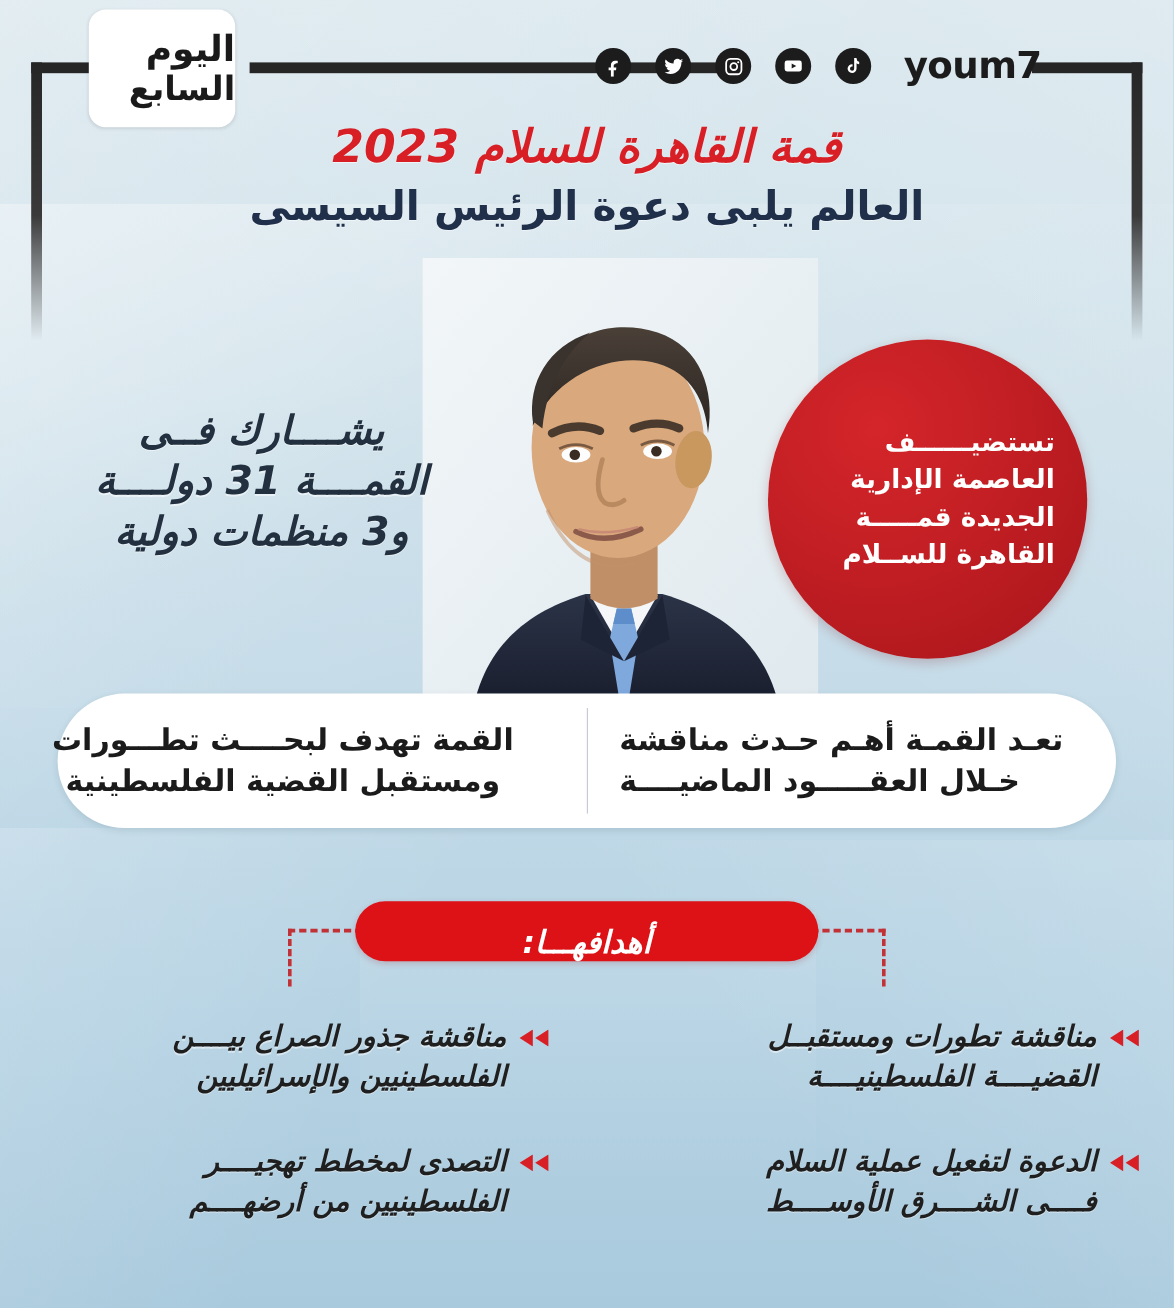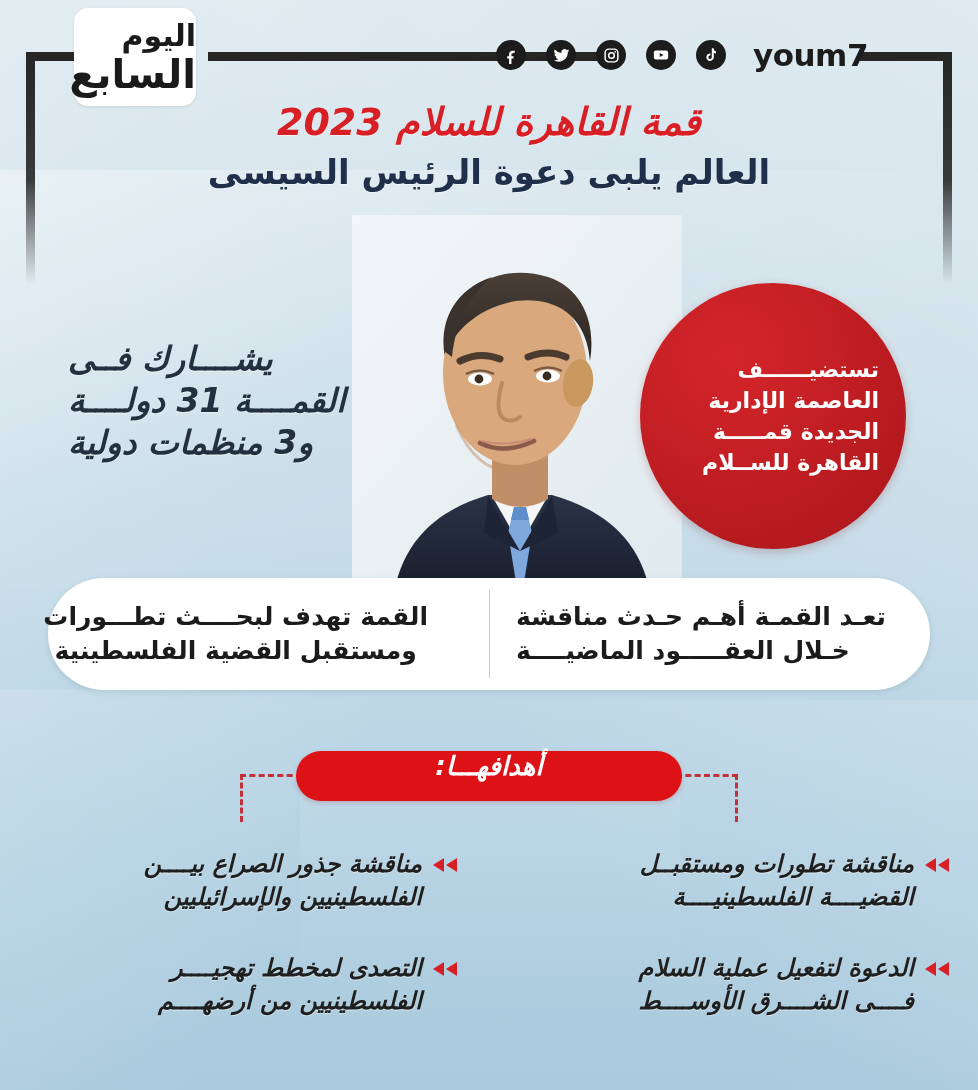--- a/index.html
+++ b/index.html
@@ -37,21 +37,21 @@
     display:flex;flex-direction:column;justify-content:center;
     box-shadow:0 1px 3px rgba(0,0,0,.10);
     z-index:7;
   }
   .logo-l1,.logo-l2{
     font-family:"DejaVu Sans","Liberation Sans",sans-serif;
     font-weight:bold;line-height:1;letter-spacing:-1px;
     white-space:nowrap;
   }
   .logo-l1{font-size:30px;color:#1a1a1a;}
-  .logo-l2{font-size:40px;color:#1a1a1a;margin-top:3px;}
+  .logo-l2{font-size:28px;color:#1a1a1a;margin-top:3px;}
 
   .bracket{position:absolute;z-index:3;}
   .bracket-l-h{left:26px;top:52px;width:92px;height:9px;background:#262626;}
   .bracket-l-v{left:26px;top:52px;width:9px;height:232px;
     background:linear-gradient(180deg,#262626 0%,#3a3a3a 55%,rgba(70,80,90,0) 100%);}
   .bracket-r-h{right:26px;top:52px;width:92px;height:9px;background:#262626;}
   .bracket-r-v{right:26px;top:52px;width:9px;height:232px;
     background:linear-gradient(180deg,#262626 0%,#3a3a3a 55%,rgba(70,80,90,0) 100%);}
 
   .head-rule{
@@ -87,21 +87,21 @@
 
   
   .photo{
     position:absolute;left:352px;top:215px;width:330px;height:390px;z-index:4;
   }
   .photo svg{display:block;width:330px;height:390px;}
 
   
   .stat{
     position:absolute;right:610px;top:338px;width:300px;
-    text-align:left;direction:rtl;z-index:6;
+    text-align:center;direction:rtl;z-index:6;
     font-size:33px;font-weight:bold;font-style:italic;color:#22303f;
     line-height:1.28;letter-spacing:-.4px;
     text-shadow:0 1px 0 rgba(255,255,255,.5);
     margin-left:36px;
   }
   .stat div{white-space:nowrap;}
 
   
   .circle{
     position:absolute;left:640px;top:283px;width:266px;height:266px;
@@ -133,21 +133,21 @@
     font-size:25px;font-weight:bold;color:#1b1b1b;line-height:1.35;
     letter-spacing:-.2px;
   }
   .banner-cell.left-cell{text-align:left;}
   .banner-cell div{white-space:nowrap;}
 
   
   .pill{
     position:absolute;left:296px;top:751px;width:386px;height:50px;
     background:#dd1217;border-radius:25px;
-    display:flex;align-items:flex-start;justify-content:center;
+    display:flex;align-items:flex-end;justify-content:center;
     z-index:6;box-shadow:0 2px 5px rgba(150,10,14,.2);
   }
   .pill span{
     color:#fff;font-size:26px;font-weight:bold;font-style:italic;
     direction:rtl;letter-spacing:-.2px;
   }
   .dash{position:absolute;z-index:5;}
   .dash-h-left{left:240px;top:774px;width:62px;height:0;
     border-top:3px dashed #c23136;}
   .dash-v-left{left:240px;top:774px;width:0;height:48px;

